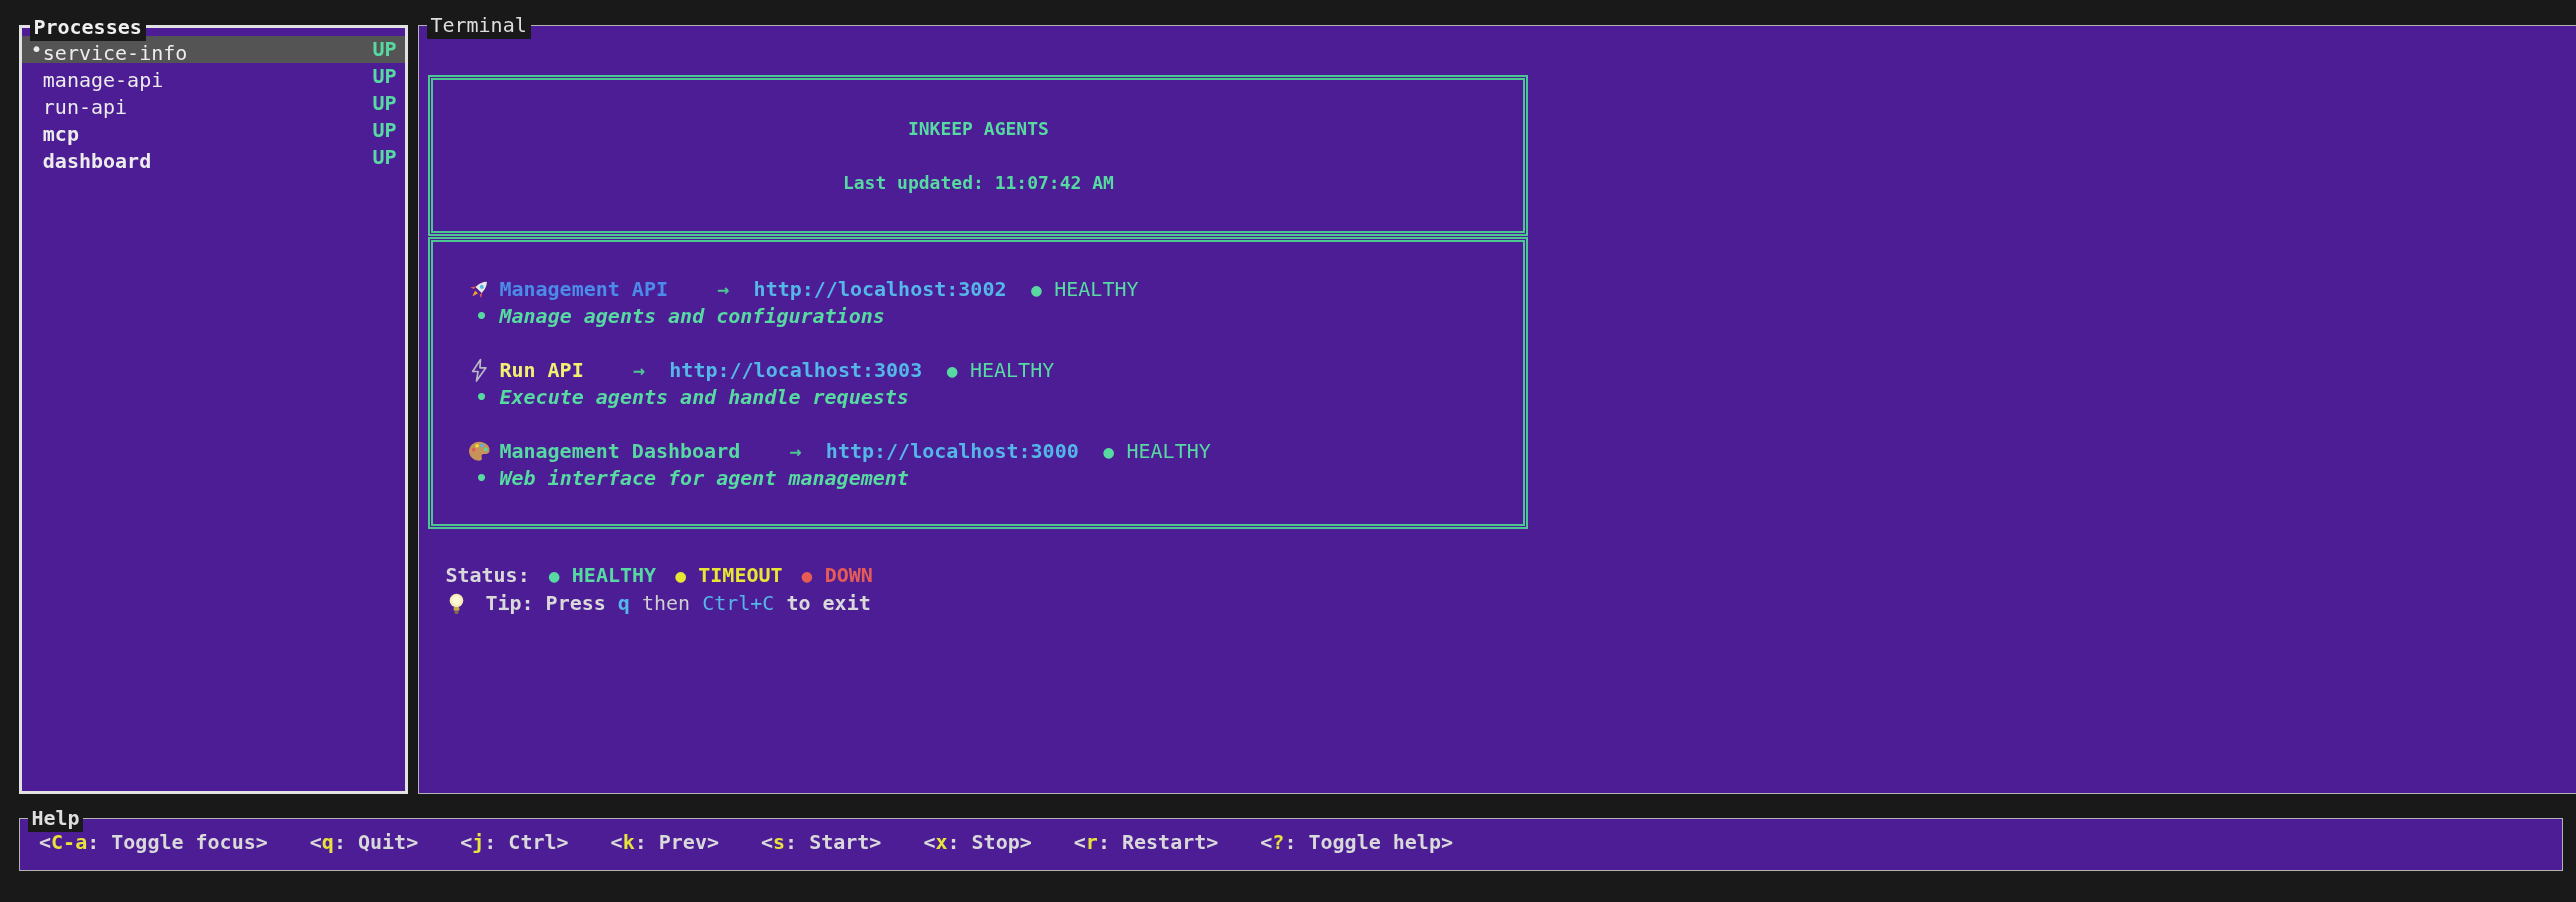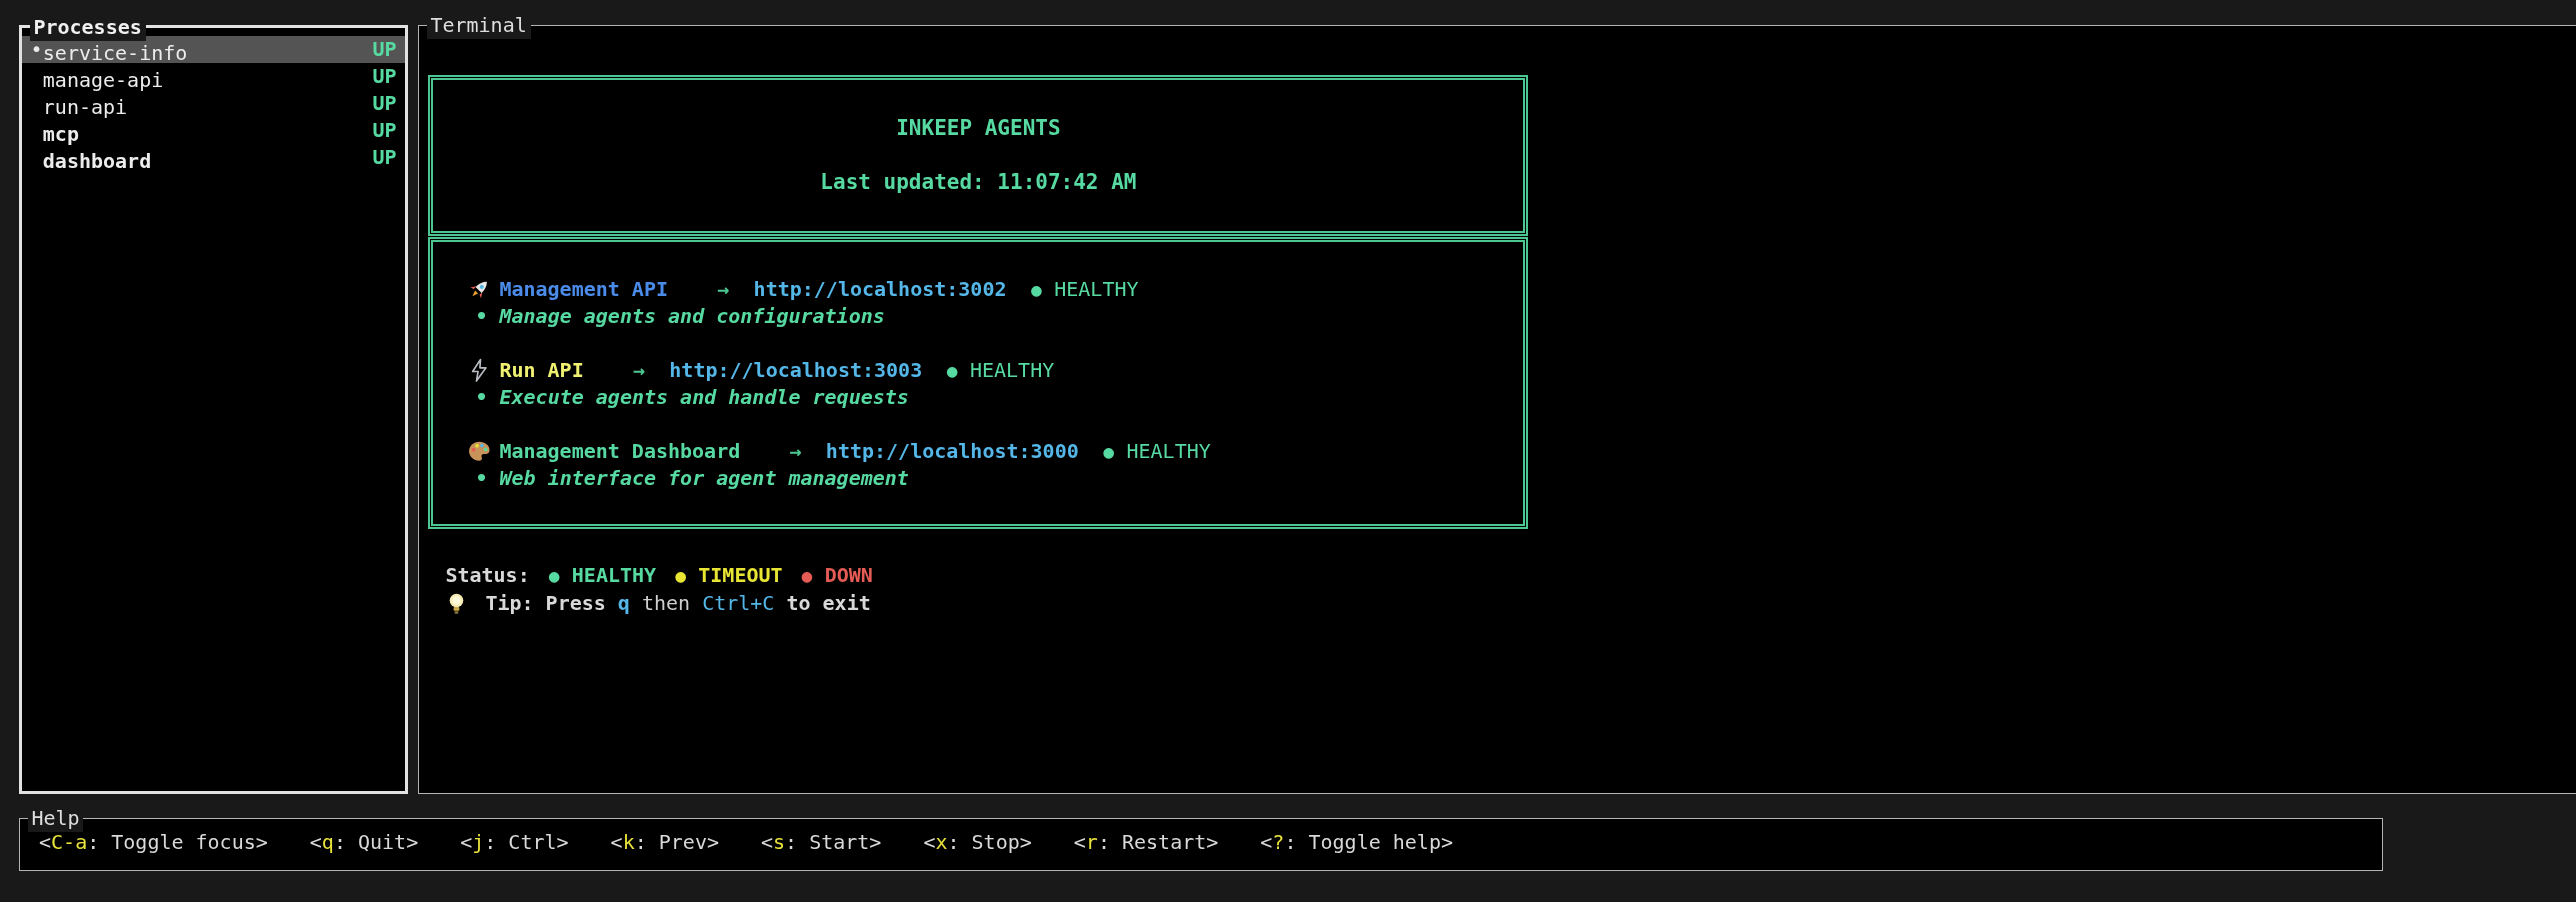--- a/index.html
+++ b/index.html
@@ -5,21 +5,21 @@
   * { box-sizing: border-box; margin: 0; padding: 0; }
   html, body { background: #191919; }
   body {
     width: 2576px; height: 903px;
     position: relative;
     font-family: "DejaVu Sans Mono", "Liberation Mono", monospace;
     font-size: 20px;
     color: #e9e9e9;
     overflow: hidden;
   }
-  .panel { position: absolute; background: #000000; }
+  .panel { position: absolute; background: #4c1d95; }
   .panel-label {
     position: absolute; top: -15px; left: 7.6px;
     background: #191919; padding: 0 3.8px;
     font-size: 20px; line-height: 28px; color: #dedede;
     white-space: nowrap;
   }
   .panel-label.bold { font-weight: bold; color: #f0f0f0; }
 
   
   #processes-panel { left: 19px; top: 24.6px; width: 389px; height: 769px; border: 3.8px solid #e2e2e2; }
@@ -38,21 +38,21 @@
   
   #terminal-panel { left: 418px; top: 24.6px; width: 2380px; height: 769px; border: 1.9px solid #b4b4b4; }
   .green-box {
     position: absolute; left: 9.4px; width: 1100px;
     border: 5.7px double #4cc792;
   }
   #banner-box { top: 49px; height: 161px;
     display: flex; flex-direction: column; align-items: center; justify-content: center;
     row-gap: 27px;
   }
-  .banner-line { color: #57d9a2; font-weight: bold; font-size: 21px; line-height: 27px; white-space: nowrap; }
+  .banner-line { color: #57d9a2; font-weight: bold; font-size: 18px; line-height: 27px; white-space: nowrap; }
   #services-box { top: 211px; height: 292px; padding: 34px 0 0 34px; }
   .svc-block { margin-bottom: 27px; }
   .svc-line1 { display: flex; align-items: center; height: 27px; line-height: 27px; white-space: nowrap; }
   .svc-icon { width: 32px; display: inline-flex; align-items: center; }
   .svc-icon svg { width: 24.6px; height: 24.6px; }
   .svc-name { font-weight: bold; }
   .svc-arrow { margin-left: 49px; color: #4cc792; font-weight: bold; }
   .svc-url { margin-left: 24.6px; color: #54b7e8; font-weight: bold; }
   .svc-dot { margin-left: 24.6px; font-size: 18px; }
   .svc-health { margin-left: 12.3px; }
@@ -63,21 +63,21 @@
   .status-label { font-weight: bold; color: #d9d9d9; }
   .legend-dot { margin-left: 19px; font-size: 18px; }
   .legend-text { margin-left: 12.3px; font-weight: bold; }
 
   #tip-line { position: absolute; left: 26.4px; top: 564px; height: 27px; line-height: 27px;
     display: flex; align-items: center; white-space: pre; }
   .tip-icon { width: 40px; display: inline-flex; align-items: center; }
   .tip-icon svg { width: 23px; height: 24.6px; }
 
   
-  #help-panel { left: 19px; top: 818px; width: 2364px; height: 53px; border: 1.9px solid #b4b4b4; }
+  #help-panel { left: 19px; top: 818px; width: 2544px; height: 53px; border: 1.9px solid #b4b4b4; font-weight: bold; }
   .help-line { display: flex; column-gap: 24.6px; padding-left: 19px; line-height: 47px; white-space: pre; color: #d9d9d9; gap: 42px; }
   .help-key { color: #e8e33a; }
 </style>
 </head>
 <body>
 
 <div class="panel" id="processes-panel">
   <div class="panel-label bold">Processes</div>
   <div class="proc-list">
   <div class="proc-row selected">

